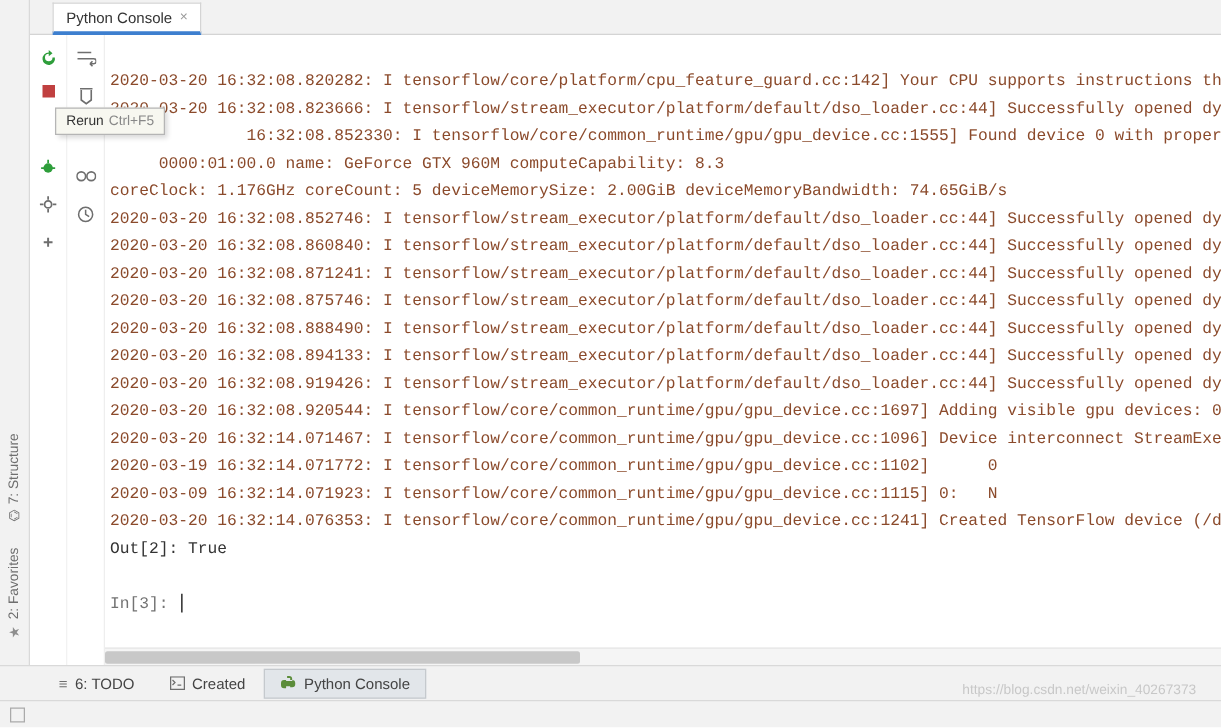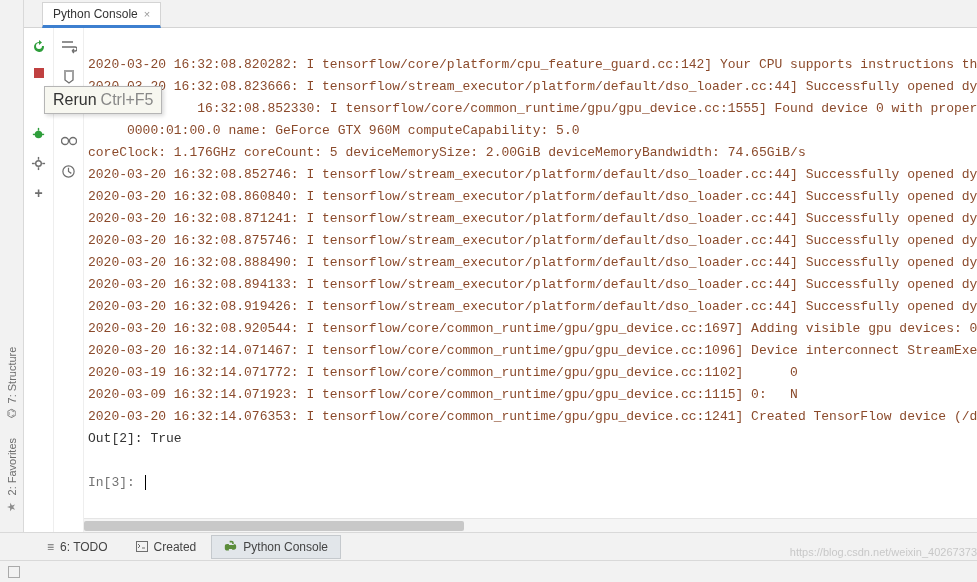--- a/index.html
+++ b/index.html
@@ -180,29 +180,29 @@
 .status-sq {
   width:12px;height:12px;border:1px solid #aaa;
 }
 .tooltip {
   position: absolute;
   left: 44px;
   top: 86px;
   background: #f7f7f0;
   border: 1px solid #b5b5b5;
   padding: 4px 8px;
-  font-size: 16px;
+  font-size: 11px;
   color: #333;
   box-shadow: 2px 2px 4px rgba(0,0,0,0.15);
   z-index: 10;
 }
 .tooltip .shortcut { color: #888; margin-left:4px;}
 .watermark {
   position: absolute;
-  right: 0;
+  right: 20px;
   bottom: 24px;
   font-size: 11px;
   color: rgba(120,120,120,0.35);
   font-family: Arial,sans-serif;
 }
 svg { display:block; }
 </style>
 </head>
 <body>
 
@@ -282,21 +282,21 @@
                 <circle cx="8" cy="8" r="6" fill="none" stroke="#6e6e6e" stroke-width="1.3"></circle>
                 <path d="M8 4v4l3 2" fill="none" stroke="#6e6e6e" stroke-width="1.3"></path>
               </svg>
           </div>
         </div>
 
         <div class="console-text">
 <span class="log-brown">2020-03-20 16:32:08.820282: I tensorflow/core/platform/cpu_feature_guard.cc:142] Your CPU supports instructions that</span>
 <span class="log-brown">2020-03-20 16:32:08.823666: I tensorflow/stream_executor/platform/default/dso_loader.cc:44] Successfully opened dynam</span>
 <span class="log-brown">              16:32:08.852330: I tensorflow/core/common_runtime/gpu/gpu_device.cc:1555] Found device 0 with properties:</span>
-<span class="log-brown">     0000:01:00.0 name: GeForce GTX 960M computeCapability: 5.0</span>
+<span class="log-brown">     0000:01:00.0 name: GeForce GTX 960M computeCapability: 8.3</span>
 <span class="log-brown">coreClock: 1.176GHz coreCount: 5 deviceMemorySize: 2.00GiB deviceMemoryBandwidth: 74.65GiB/s</span>
 <span class="log-brown">2020-03-20 16:32:08.852746: I tensorflow/stream_executor/platform/default/dso_loader.cc:44] Successfully opened dynam</span>
 <span class="log-brown">2020-03-20 16:32:08.860840: I tensorflow/stream_executor/platform/default/dso_loader.cc:44] Successfully opened dynam</span>
 <span class="log-brown">2020-03-20 16:32:08.871241: I tensorflow/stream_executor/platform/default/dso_loader.cc:44] Successfully opened dynam</span>
 <span class="log-brown">2020-03-20 16:32:08.875746: I tensorflow/stream_executor/platform/default/dso_loader.cc:44] Successfully opened dynam</span>
 <span class="log-brown">2020-03-20 16:32:08.888490: I tensorflow/stream_executor/platform/default/dso_loader.cc:44] Successfully opened dynam</span>
 <span class="log-brown">2020-03-20 16:32:08.894133: I tensorflow/stream_executor/platform/default/dso_loader.cc:44] Successfully opened dynam</span>
 <span class="log-brown">2020-03-20 16:32:08.919426: I tensorflow/stream_executor/platform/default/dso_loader.cc:44] Successfully opened dynam</span>
 <span class="log-brown">2020-03-20 16:32:08.920544: I tensorflow/core/common_runtime/gpu/gpu_device.cc:1697] Adding visible gpu devices: 0</span>
 <span class="log-brown">2020-03-20 16:32:14.071467: I tensorflow/core/common_runtime/gpu/gpu_device.cc:1096] Device interconnect StreamExecut</span>

